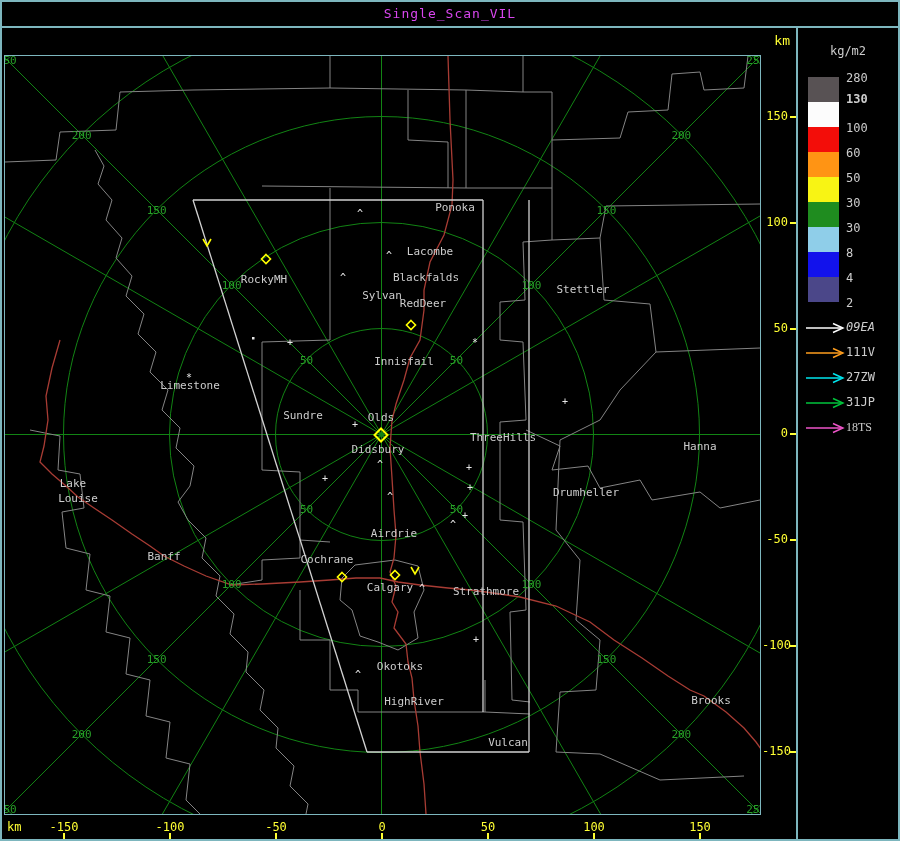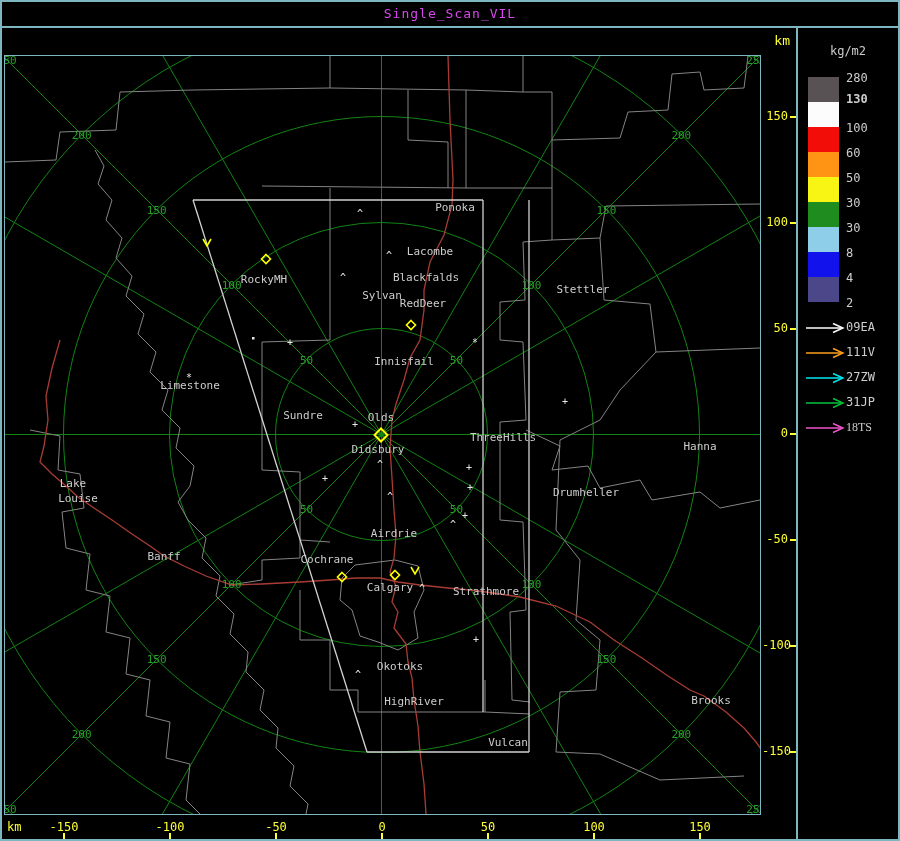--- a/index.html
+++ b/index.html
@@ -234,21 +234,21 @@
       <span class="cb-lbl" style="top: 143px;">50</span>
       <span class="cb-lbl" style="top: 168px;">30</span>
       <span class="cb-lbl" style="top: 193px;">30</span>
       <span class="cb-lbl" style="top: 218px;">8</span>
       <span class="cb-lbl" style="top: 243px;">4</span>
       <span class="cb-lbl" style="top: 268px;">2</span>
       <svg class="trk-svg" viewBox="0 0 44 12" style="top: 294px;">
         <line x1="2" y1="6" x2="37" y2="6" stroke="#FFFFFF" stroke-width="1.4"></line>
         <path d="M29,1.5 L39,6 L29,10.5" fill="none" stroke="#FFFFFF" stroke-width="1.4"></path>
       </svg>
-      <span class="trk-lbl" style="top: 292px;">09EA</span>
+      <span class="trk-lbl" style="top: 292px; font-style: italic;">09EA</span>
       <svg class="trk-svg" viewBox="0 0 44 12" style="top: 319px;">
         <line x1="2" y1="6" x2="37" y2="6" stroke="#FF9E1E" stroke-width="1.4"></line>
         <path d="M29,1.5 L39,6 L29,10.5" fill="none" stroke="#FF9E1E" stroke-width="1.4"></path>
       </svg>
       <span class="trk-lbl" style="top: 317px;">111V</span>
       <svg class="trk-svg" viewBox="0 0 44 12" style="top: 344px;">
         <line x1="2" y1="6" x2="37" y2="6" stroke="#00E6EE" stroke-width="1.4"></line>
         <path d="M29,1.5 L39,6 L29,10.5" fill="none" stroke="#00E6EE" stroke-width="1.4"></path>
       </svg>
       <span class="trk-lbl" style="top: 342px;">27ZW</span>

